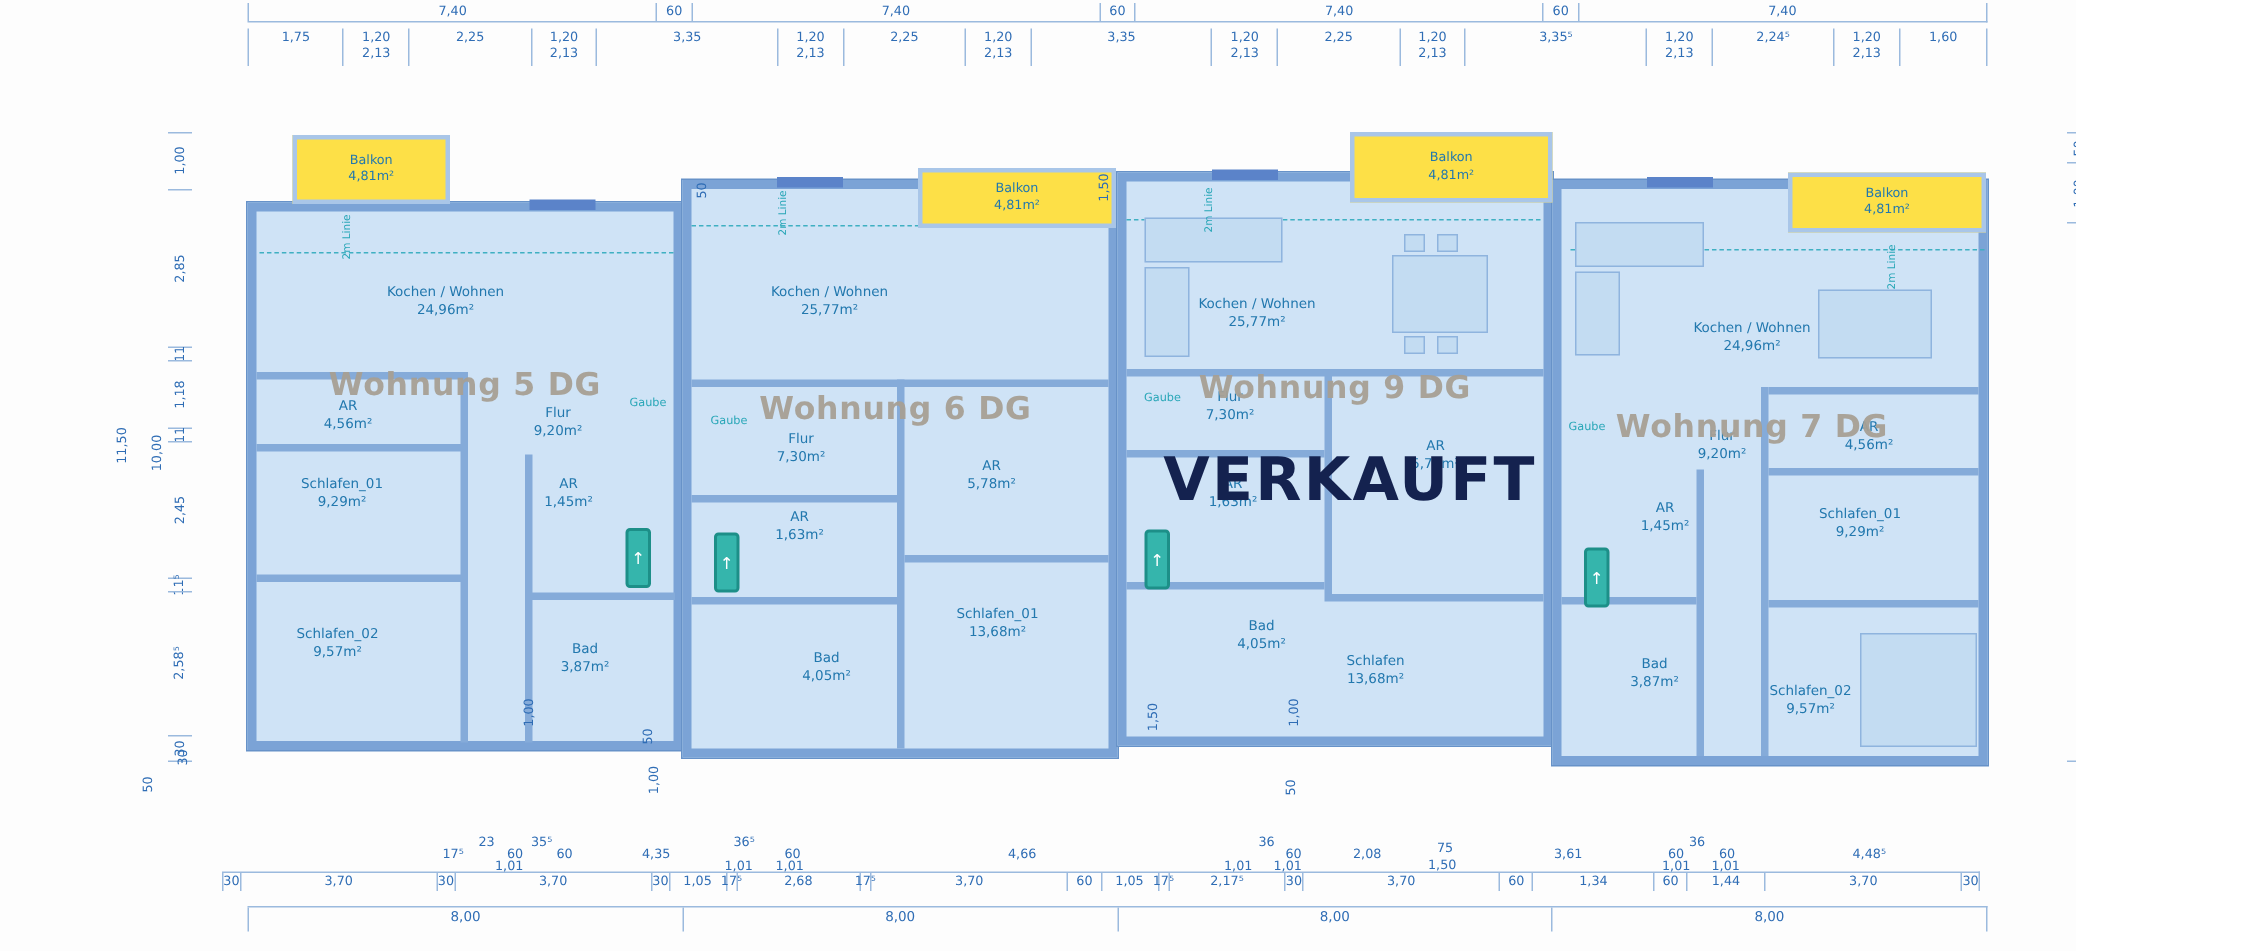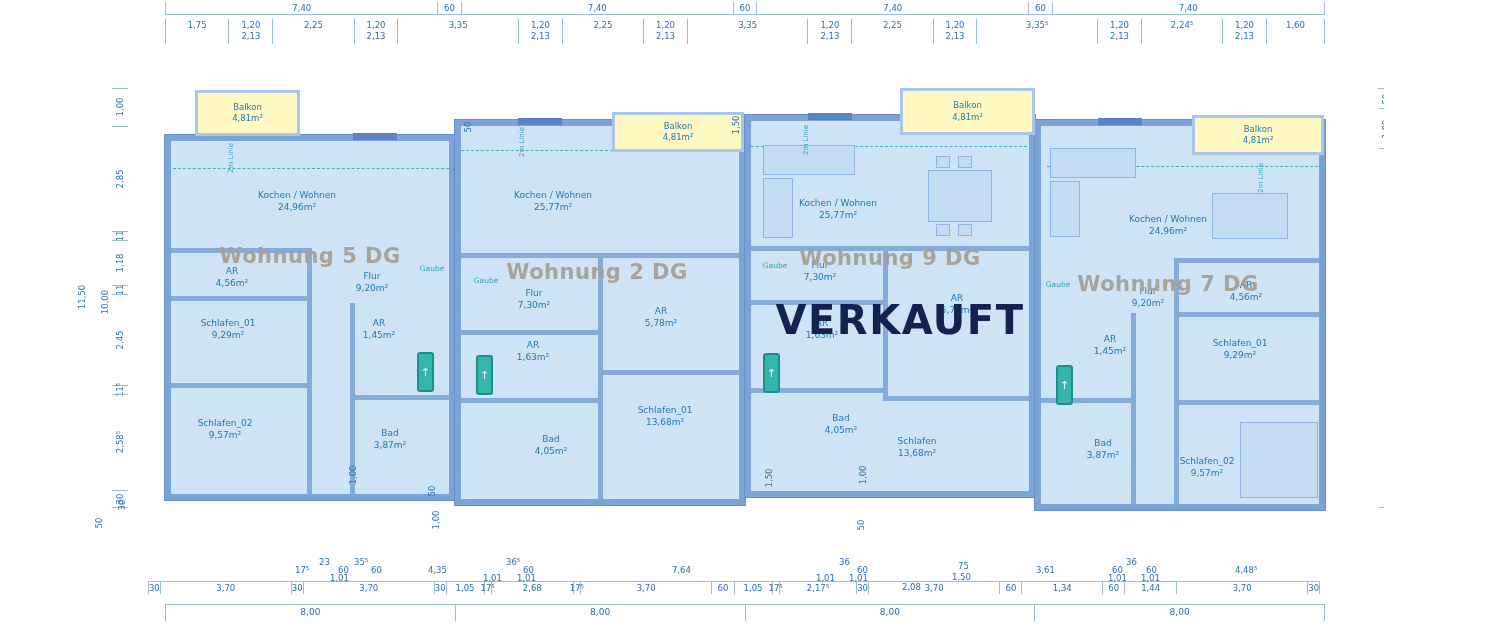--- a/index.html
+++ b/index.html
@@ -22,21 +22,21 @@
   .dim-col .dim-cell{position:relative;flex-basis:0;display:flex;align-items:center;justify-content:center;border-top:1px solid #9bbade;min-height:0}
   .dim-col .dim-t{transform:rotate(-90deg);white-space:nowrap}
   .left-chain{left:112px;top:88px;width:16px;height:420px}
   .right-chain{left:1378px;top:88px;width:16px;height:420px}
   .dim-sub{margin-top:1px}
   .dim-float{position:absolute;color:#2f6db5;font-size:8.5px;white-space:nowrap;z-index:7}
   .rot{transform:rotate(-90deg);transform-origin:center}
 
   
   .body{position:absolute;background:#cfe3f6;border:6px solid #7ba3d6;box-shadow:0 0 0 1px #6792c8;z-index:1}
-  .balkon{position:absolute;background:#fef9c3;border:3px solid #a9c6e8;z-index:3;display:flex;align-items:center;justify-content:center;text-align:center;color:#2278ae;font-size:8.5px;line-height:1.35}
+  .balkon{position:absolute;background:#fde047;border:3px solid #a9c6e8;z-index:3;display:flex;align-items:center;justify-content:center;text-align:center;color:#2278ae;font-size:8.5px;line-height:1.35}
   .wall{position:absolute;background:#85abd9;z-index:2}
   .win{position:absolute;background:#5b83c9;z-index:2}
   .dash{position:absolute;border-top:1px dashed #3fb0c2;z-index:2;height:0}
   .rlabel{position:absolute;transform:translate(-50%,-50%);z-index:4;color:#2278ae;font-size:9px;text-align:center;line-height:1.3;white-space:nowrap;display:flex;flex-direction:column}
   .uname{position:absolute;transform:translate(-50%,-50%);z-index:5;color:rgba(167,159,148,.95);font-size:21px;font-weight:bold;white-space:nowrap;letter-spacing:.5px}
   .sold{position:absolute;transform:translate(-50%,-50%);z-index:6;color:#14224f;font-size:40px;font-weight:800;letter-spacing:1.5px;white-space:nowrap}
   .gaube{position:absolute;z-index:4;color:#2aa7b8;font-size:7.5px;transform:translate(-50%,-50%)}
   .linie{position:absolute;z-index:4;color:#2aa7b8;font-size:7px;transform:translate(-50%,-50%) rotate(-90deg);white-space:nowrap}
   .stair{position:absolute;z-index:4;background:#35b5ac;border:2px solid #1d8f88;border-radius:3px;display:flex;align-items:center;justify-content:center;color:#ffffff;font-size:11px}
   .furn{position:absolute;background:#c3dcf2;border:1px solid #8fb4de;z-index:2}
@@ -272,29 +272,29 @@
     </div>
   <div>
       <span class="dim-float" style="left: 295px; top: 565px;">17⁵</span>
       <span class="dim-float" style="left: 319px; top: 557px;">23</span>
       <span class="dim-float" style="left: 338px; top: 565px;">60</span>
       <span class="dim-float" style="left: 354px; top: 557px;">35⁵</span>
       <span class="dim-float" style="left: 371px; top: 565px;">60</span>
       <span class="dim-float" style="left: 330px; top: 573px;">1,01</span>
       <span class="dim-float" style="left: 428px; top: 565px;">4,35</span>
       <span class="dim-float" style="left: 483px; top: 573px;">1,01</span>
-      <span class="dim-float" style="left: 506px; top: 557px;">36⁵</span>
+      <span class="dim-float" style="left: 489px; top: 557px;">36⁵</span>
       <span class="dim-float" style="left: 523px; top: 565px;">60</span>
       <span class="dim-float" style="left: 517px; top: 573px;">1,01</span>
-      <span class="dim-float" style="left: 672px; top: 565px;">7,64</span>
+      <span class="dim-float" style="left: 672px; top: 565px;">4,66</span>
       <span class="dim-float" style="left: 839px; top: 557px;">36</span>
       <span class="dim-float" style="left: 857px; top: 565px;">60</span>
       <span class="dim-float" style="left: 816px; top: 573px;">1,01</span>
       <span class="dim-float" style="left: 849px; top: 573px;">1,01</span>
-      <span class="dim-float" style="left: 902px; top: 582px;">2,08</span>
+      <span class="dim-float" style="left: 902px; top: 565px;">2,08</span>
       <span class="dim-float" style="left: 958px; top: 561px;">75</span>
       <span class="dim-float" style="left: 952px; top: 572px;">1,50</span>
       <span class="dim-float" style="left: 1036px; top: 565px;">3,61</span>
       <span class="dim-float" style="left: 1112px; top: 565px;">60</span>
       <span class="dim-float" style="left: 1126px; top: 557px;">36</span>
       <span class="dim-float" style="left: 1146px; top: 565px;">60</span>
       <span class="dim-float" style="left: 1108px; top: 573px;">1,01</span>
       <span class="dim-float" style="left: 1141px; top: 573px;">1,01</span>
       <span class="dim-float" style="left: 1235px; top: 565px;">4,48⁵</span>
     </div>
@@ -384,21 +384,21 @@
     <div class="rlabel" style="left:665px;top:417px">
       <span>Schlafen_01</span>
       <span>13,68m²</span>
     </div>
     <div class="rlabel" style="left:551px;top:446px">
       <span>Bad</span>
       <span>4,05m²</span>
     </div>
     <div class="gaube" style="left:486px;top:280px">Gaube</div>
     <div class="linie" style="left:522px;top:142px">2m Linie</div>
-    <div class="uname" style="left:597px;top:272px">Wohnung 2 DG</div>
+    <div class="uname" style="left:597px;top:272px">Wohnung 6 DG</div>
   </div>
 
   <div>
     <div class="body" style="left:745px;top:115px;width:290px;height:382px"></div>
     <div class="balkon" style="left:900px;top:88px;width:135px;height:47px">
       <div>
         <span>Balkon</span><br>
         <span>4,81m²</span>
       </div>
     </div>

